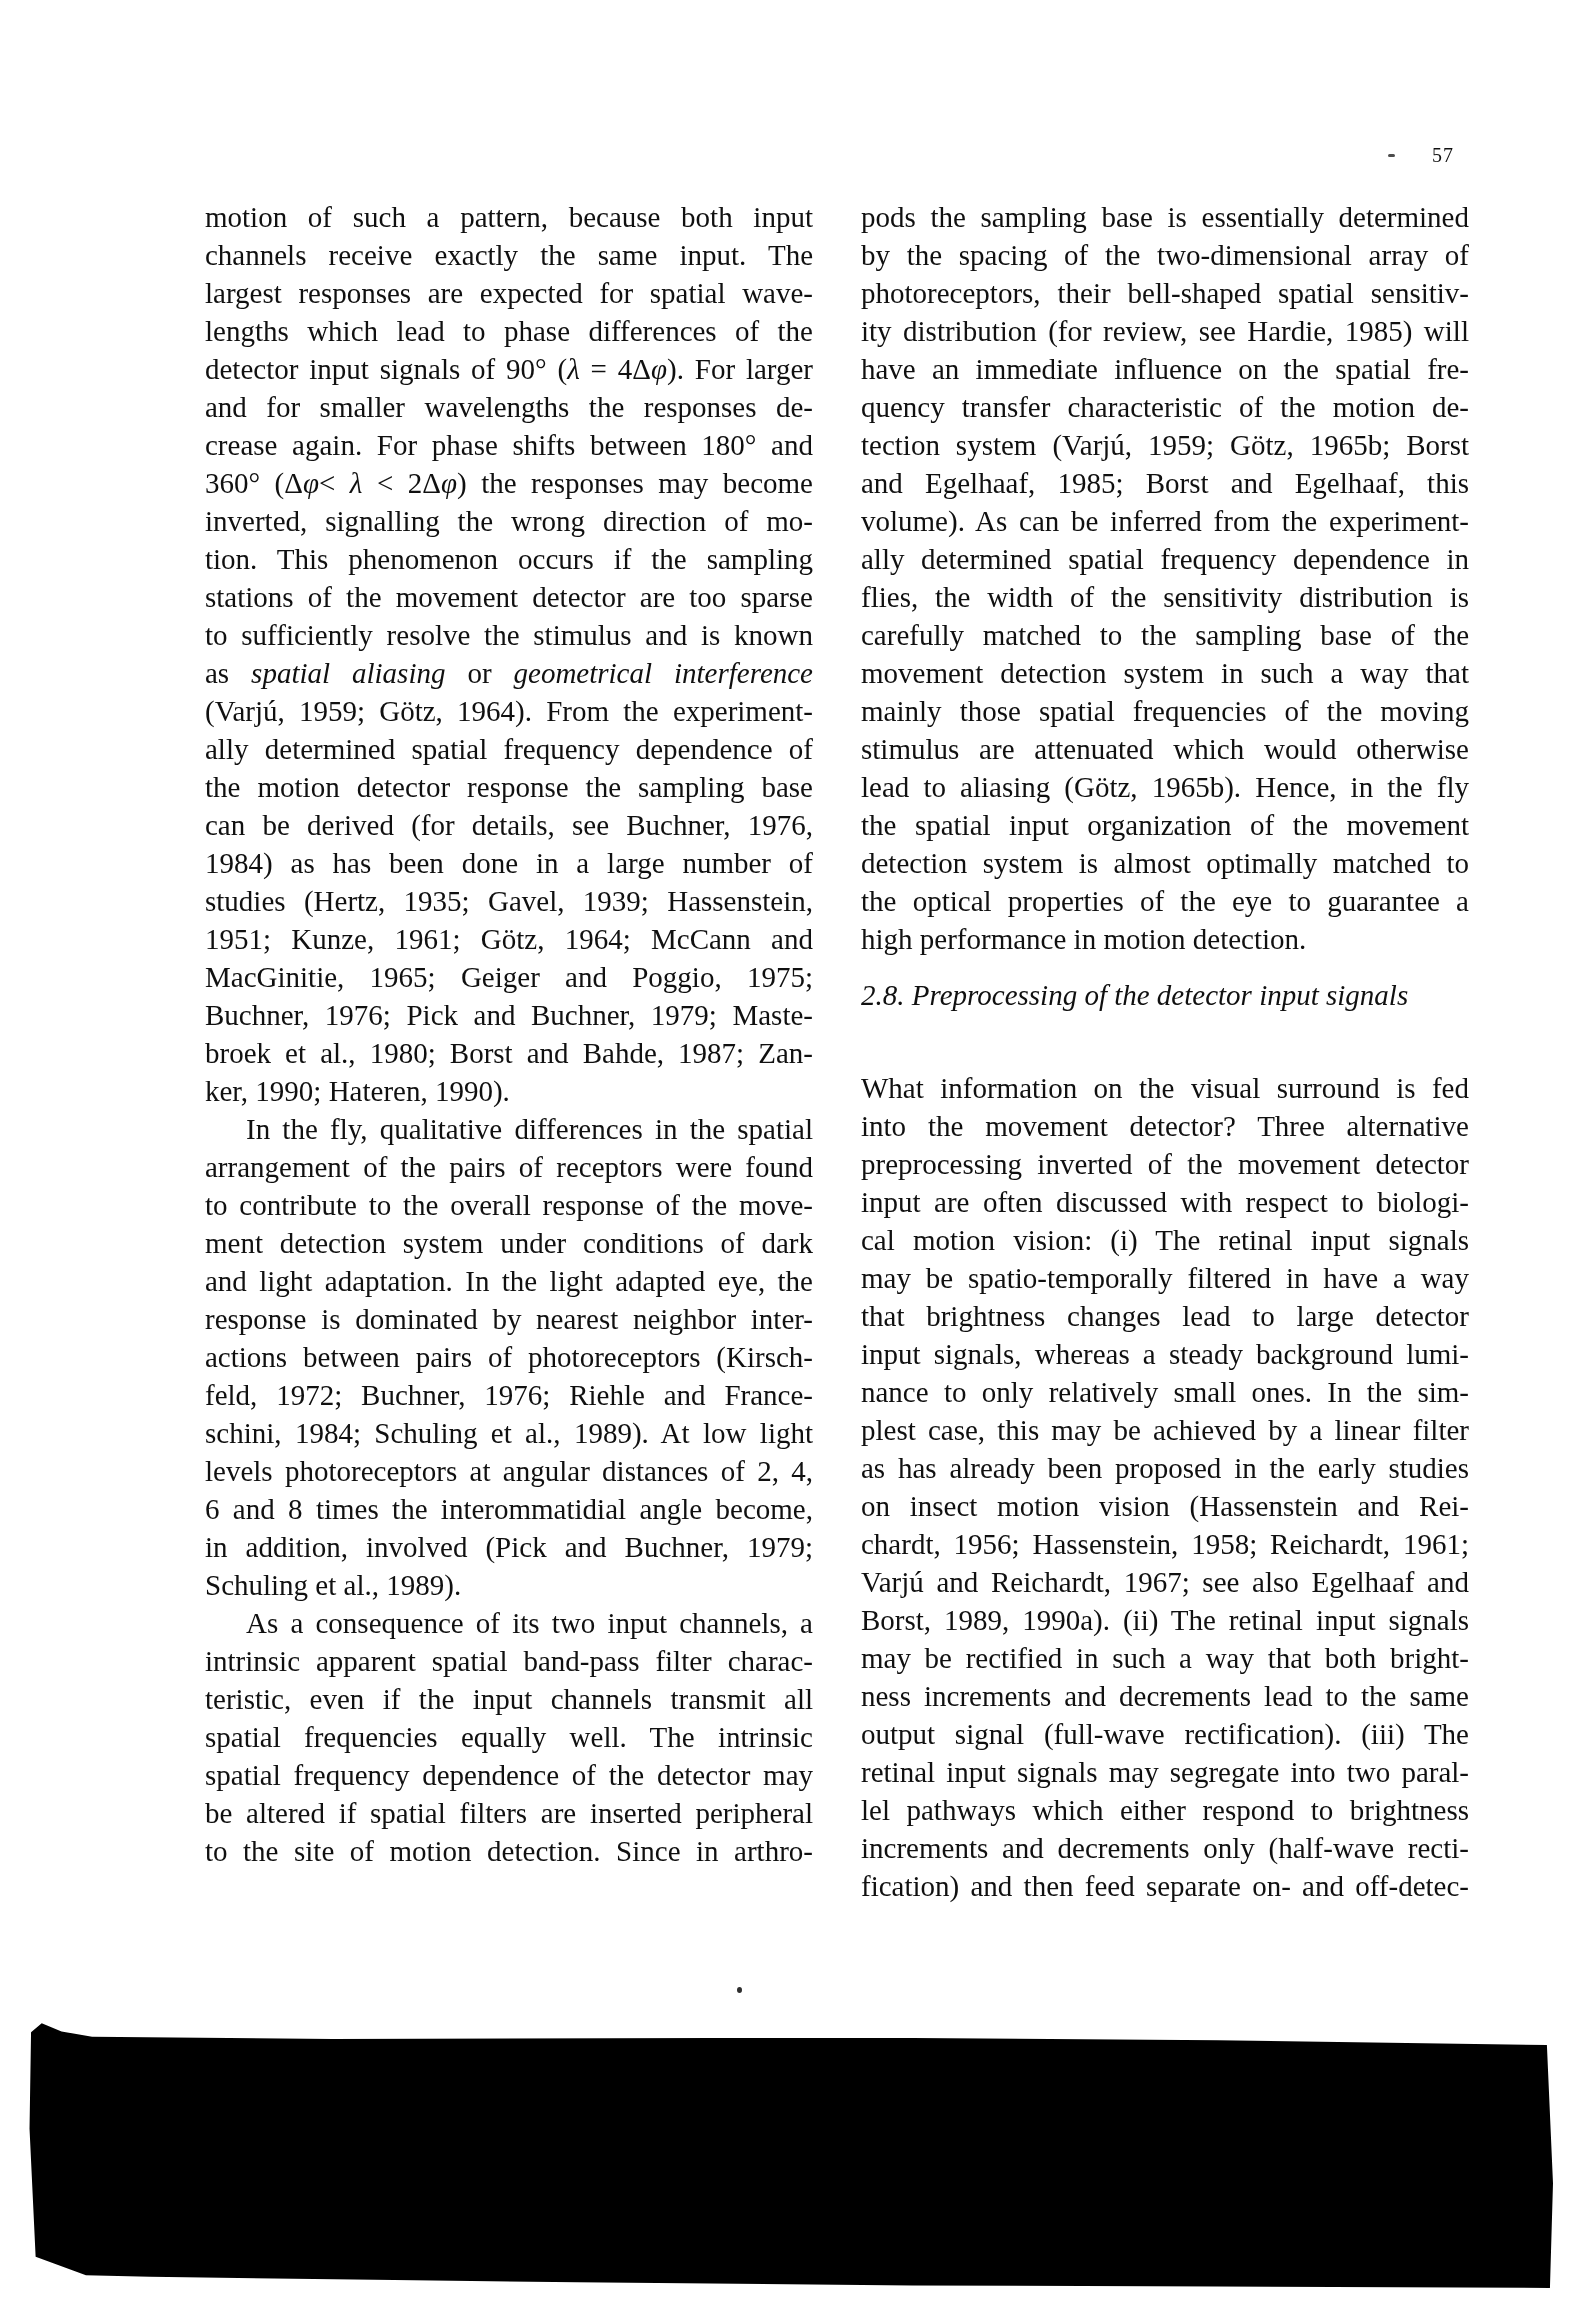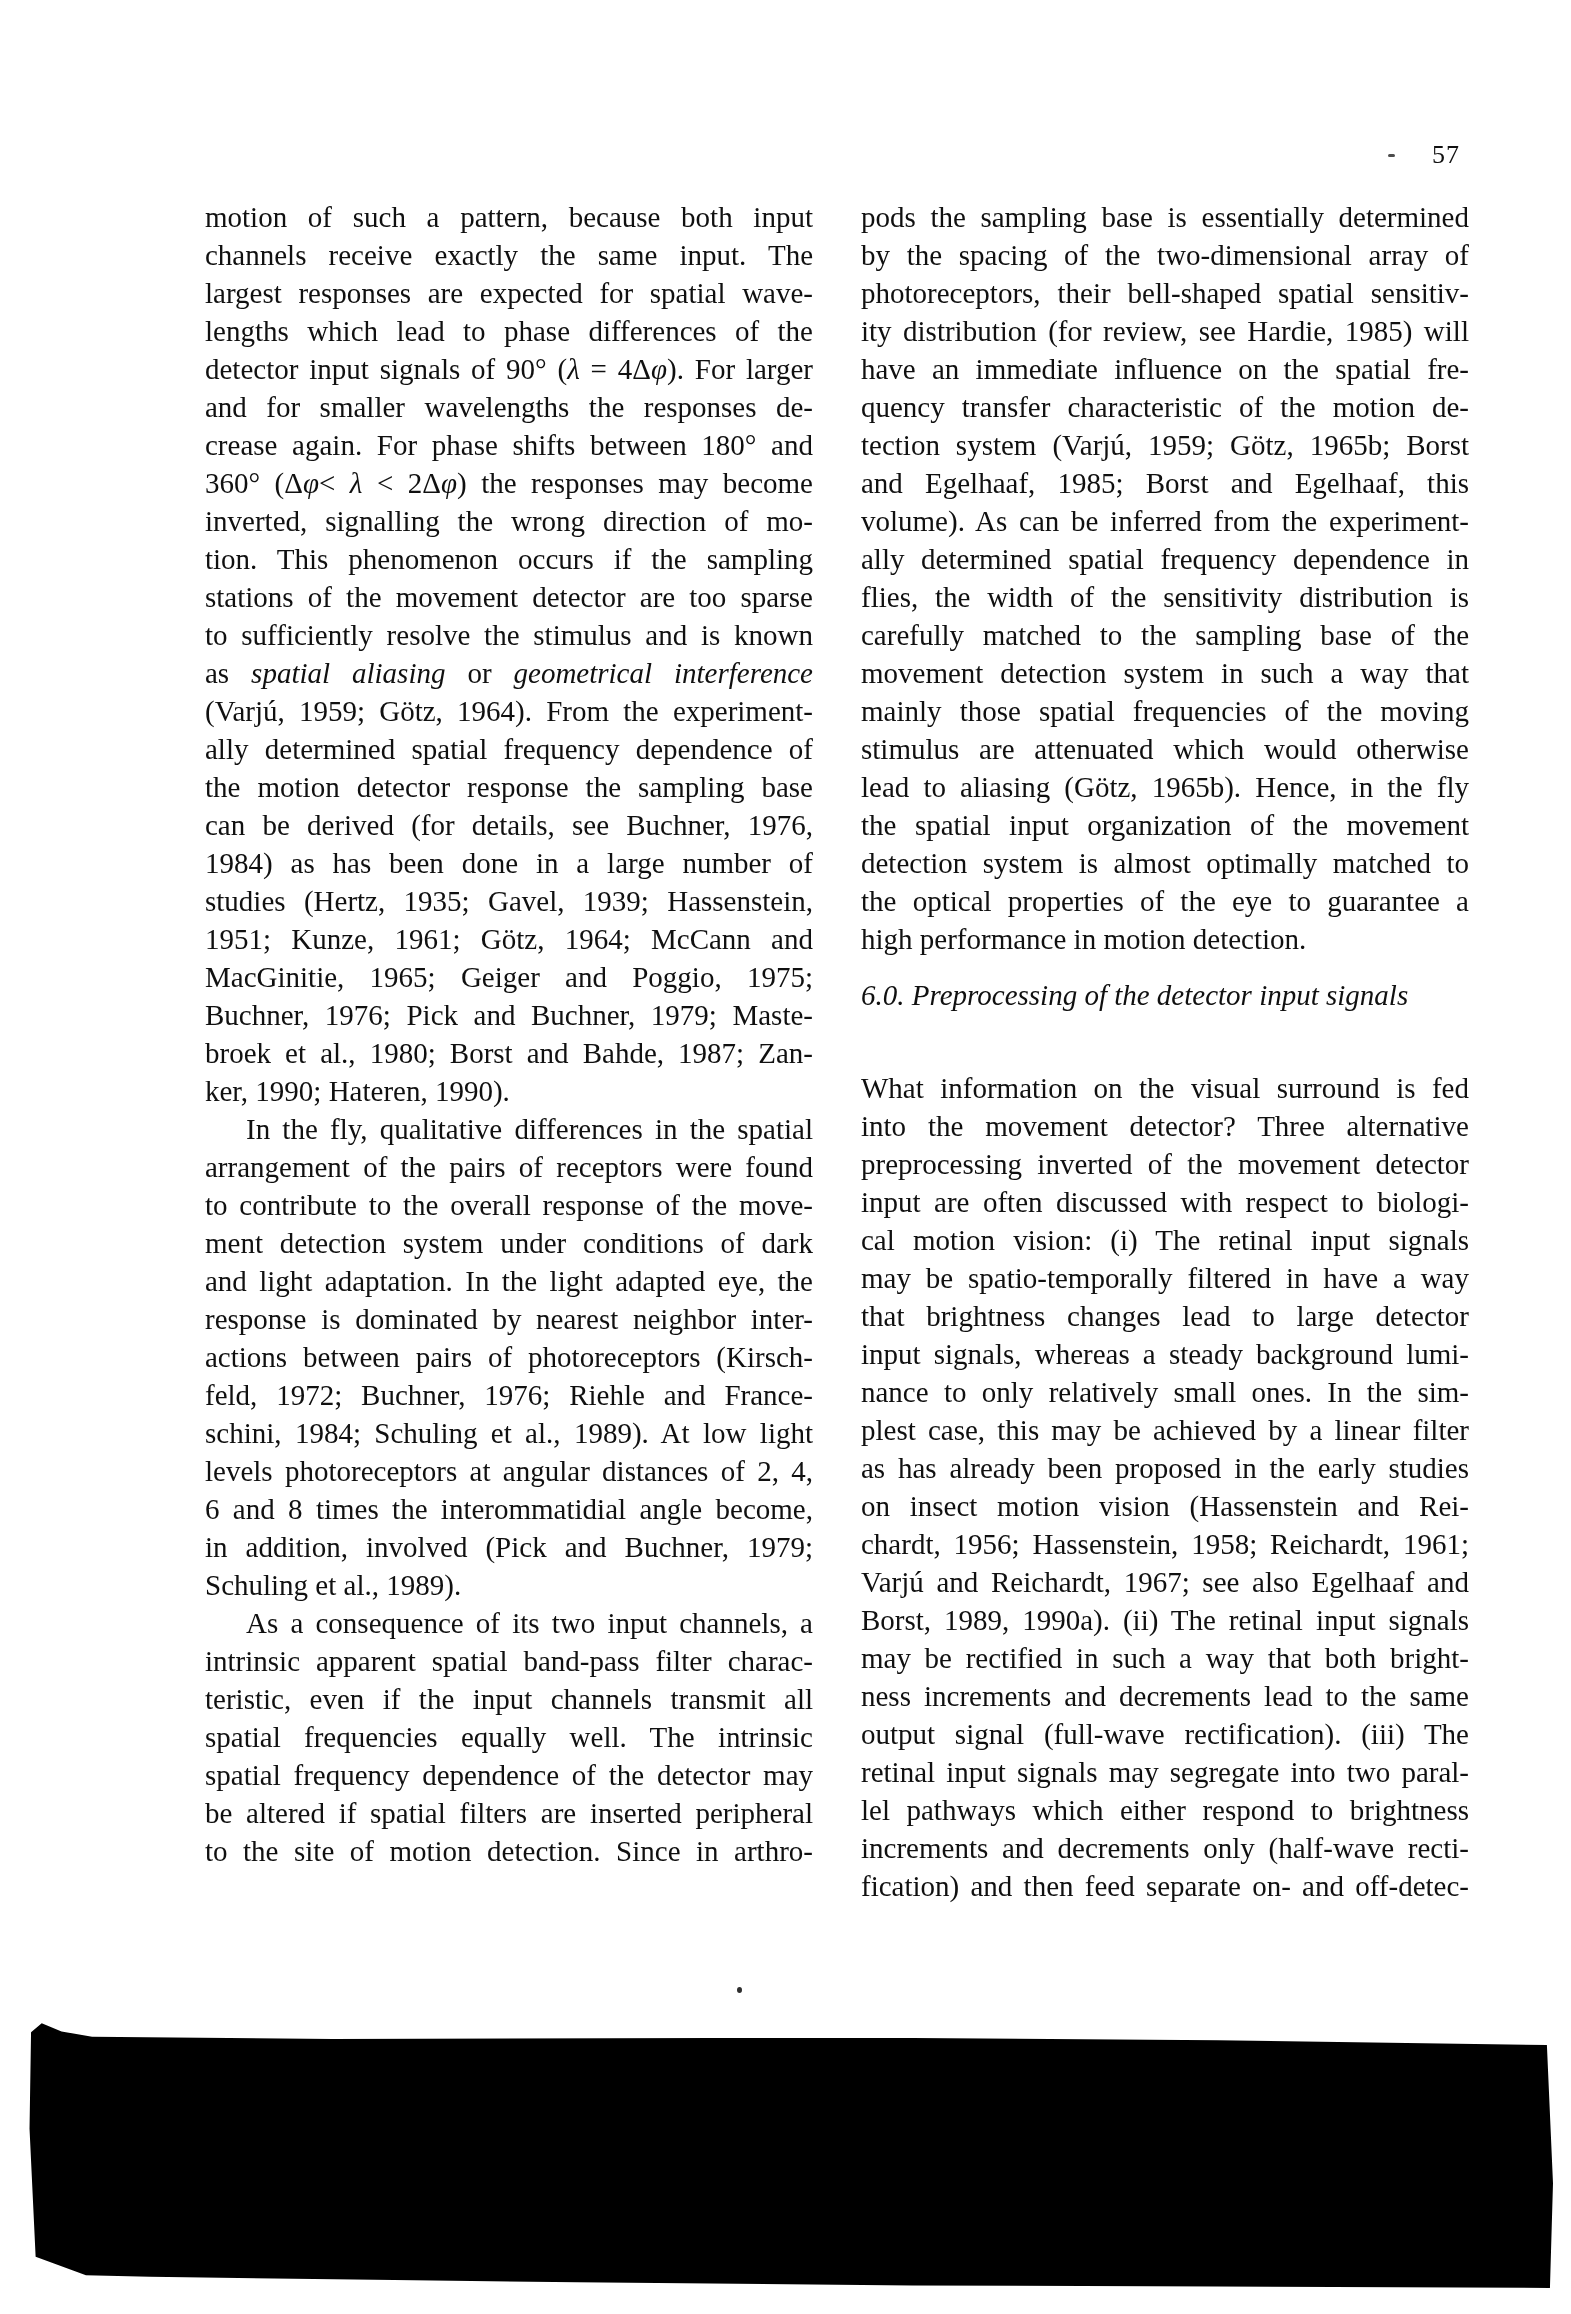--- a/index.html
+++ b/index.html
@@ -7,21 +7,21 @@
     position:relative;
     width:1571px; height:2315px;
     background:#ffffff;
     overflow:hidden;
     font-family:"Liberation Serif","DejaVu Serif",serif;
     color:#101010;
   }
   .pagenum {
     position:absolute;
     left:1432px; top:140px;
-    font-size:26px; line-height:30px;
+    font-size:20px; line-height:30px;
     letter-spacing:1px;
     text-align:center;
   }
   .speck-a {
     position:absolute; left:1388px; top:154px;
     width:7px; height:3px; background:#4d4d4d; border-radius:2px;
   }
   .speck-b {
     position:absolute; left:737px; top:1987px;
     width:5px; height:6px; background:#2e2e2e; border-radius:50%;
@@ -141,21 +141,21 @@
         <div class="line">carefully matched to the sampling base of the</div>
         <div class="line">movement detection system in such a way that</div>
         <div class="line">mainly those spatial frequencies of the moving</div>
         <div class="line">stimulus are attenuated which would otherwise</div>
         <div class="line">lead to aliasing (Götz, 1965b). Hence, in the fly</div>
         <div class="line">the spatial input organization of the movement</div>
         <div class="line">detection system is almost optimally matched to</div>
         <div class="line">the optical properties of the eye to guarantee a</div>
         <div class="line end">high performance in motion detection.</div>
       </div>
-      <div class="heading">6.0. Preprocessing of the detector input signals</div>
+      <div class="heading">2.8. Preprocessing of the detector input signals</div>
       <div>
         <div class="line">What information on the visual surround is fed</div>
         <div class="line">into the movement detector? Three alternative</div>
         <div class="line">preprocessing inverted of the movement detector</div>
         <div class="line">input are often discussed with respect to biologi-</div>
         <div class="line">cal motion vision: (i) The retinal input signals</div>
         <div class="line">may be spatio-temporally filtered in have a way</div>
         <div class="line">that brightness changes lead to large detector</div>
         <div class="line">input signals, whereas a steady background lumi-</div>
         <div class="line">nance to only relatively small ones. In the sim-</div>

